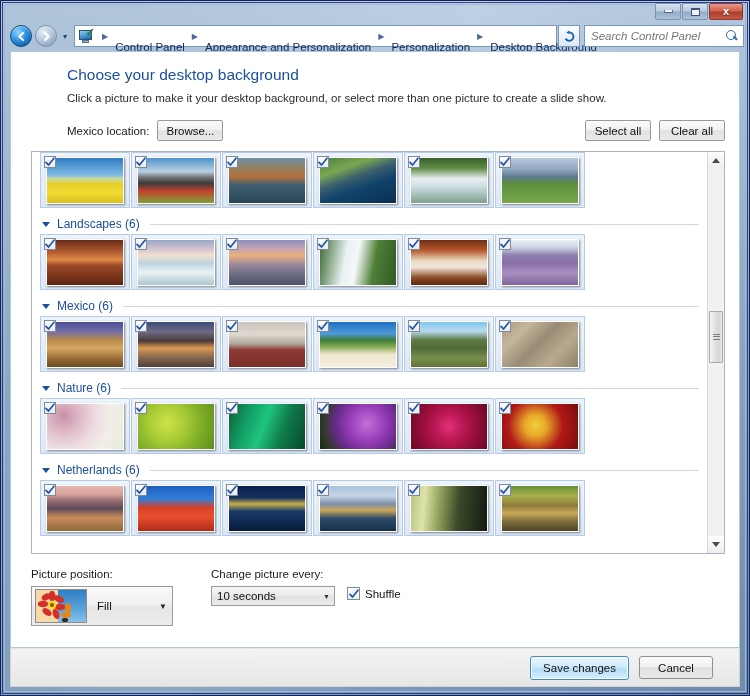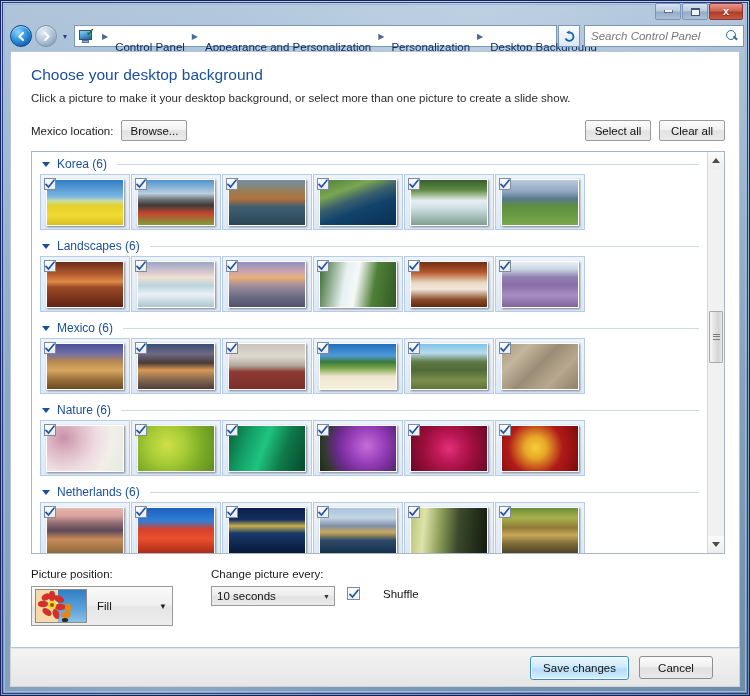--- a/index.html
+++ b/index.html
@@ -149,21 +149,21 @@
     border:1px solid #d4d4d4; border-top:1px solid #e4e4e4;
     display:flex; align-items:center; justify-content:flex-end;
     padding-right:26px; gap:10px;
   }
 
   h1.page-title {
     margin:0; padding:14px 0 0 0;
     font-size:15.5px; font-weight:normal; color:#1a4f9c;
   }
   .subtitle { font-size:11.5px; color:#2c2c2c; padding-top:8px; }
-  .pad { padding-left:20px; padding-right:14px; }
+  .pad { padding-left:20px; padding-right:14px;margin-left:36px; }
 
   
   .loc-row {
     display:flex; align-items:center; margin-top:16px; gap:8px;
   }
   .loc-label { font-size:11.5px; color:#1a1a1a; }
   .combo {
     height:20px; background:linear-gradient(180deg,#f6f6f6 0%,#ededed 45%,#e2e2e2 55%,#eaeaea 100%);
     border:1px solid #9a9a9a; display:flex; align-items:center;
     font-size:11.5px; color:#111; padding:0 0 0 5px; position:relative;
@@ -264,21 +264,21 @@
     border:1px solid #8c8c8c; background:#f6d9a8;
     position:relative; overflow:hidden; flex:0 0 auto;
   }
   .pos-prev .sky { position:absolute;left:22px;top:0;width:30px;height:34px;
     background:linear-gradient(180deg,#2f7fc4 0%,#5fa6dd 60%,#8fc6ea 100%); }
   .pos-prev .petals { position:absolute; left:2px; top:1px; width:34px; height:31px; }
   .pos-text { font-size:11.5px; color:#111; margin-left:10px; }
   #pos-combo .arrow { margin-left:auto; width:18px; text-align:center; font-size:8px; color:#222; }
 
   #time-combo { width:124px; height:20px; }
-  .shuffle-wrap { display:flex; align-items:center; gap:23px; margin-top:19px; margin-left:12px; }
+  .shuffle-wrap { display:flex; align-items:center; gap:5px; margin-top:19px; margin-left:12px; }
   .cb2 {
     width:13px;height:13px;background:linear-gradient(180deg,#fefefe,#efefef);
     border:1px solid #7d8b9c; display:flex;align-items:center;justify-content:center;
   }
   .cb2 svg { width:10px;height:10px;display:block; }
   .shuffle-label { font-size:11.5px; color:#111; }
 
   .btn-primary {
     height:24px; min-width:96px; padding:0 12px;
     background:linear-gradient(180deg,#eaf6fe 0%,#cfeafc 45%,#b5dcf7 55%,#d6effd 100%);
@@ -372,25 +372,20 @@
         <span class="loc-label">Mexico location:</span>
         <div class="btn">Browse...</div>
         <div class="spacer"></div>
         <div class="btn">Select all</div>
         <div class="btn">Clear all</div>
       </div>
     </div>
 
     <div id="listbox">
       <div id="listinner">
-          <div class="grp">
-            <span class="tri"></span>
-            <span class="name">Korea (6)</span>
-            <span class="rule"></span>
-          </div>
           <div class="row">
             <div class="thumbcell">
               <div class="thumb" style="background: linear-gradient(rgb(47, 124, 196) 0%, rgb(127, 185, 228) 38%, rgb(201, 220, 160) 46%, rgb(230, 208, 42) 58%, rgb(240, 220, 51) 78%, rgb(216, 192, 32) 100%);"></div>
               <div class="cb">
                 <svg viewBox="0 0 10 10">
                   <path d="M1 5.3 L3.5 8 L9 1.2" stroke="#1d54a8" stroke-width="1.7" fill="none" stroke-linecap="round"></path>
                 </svg>
               </div>
             </div>
             <div class="thumbcell">

